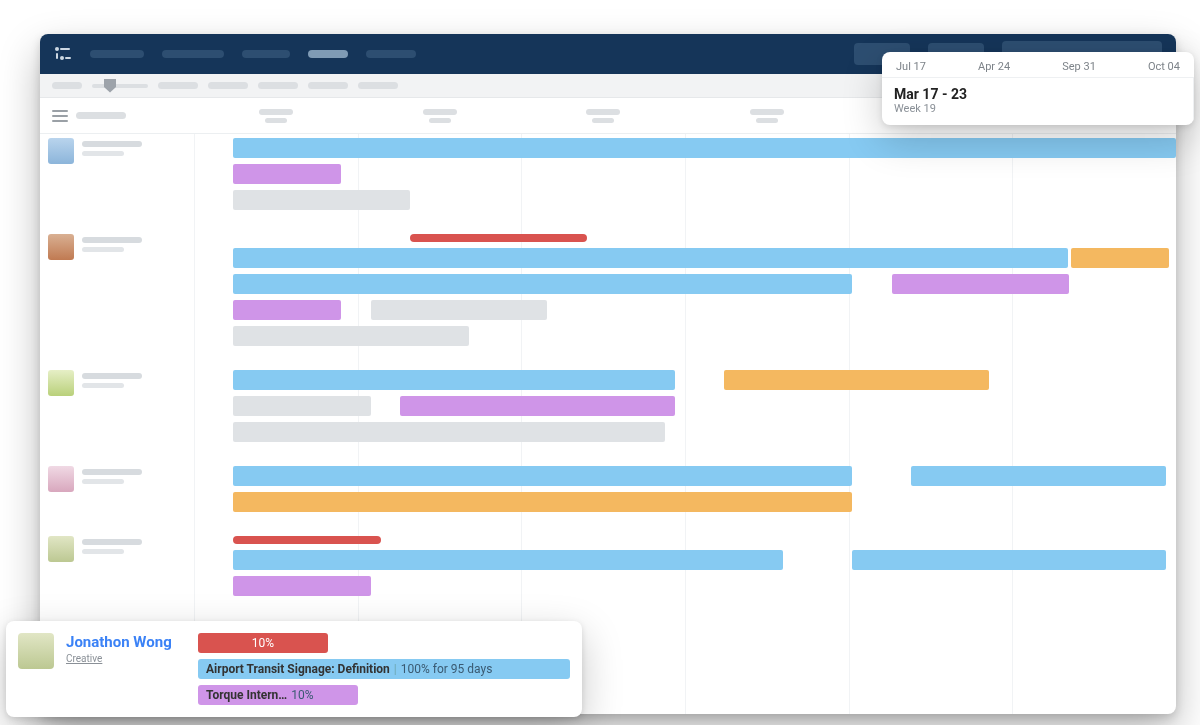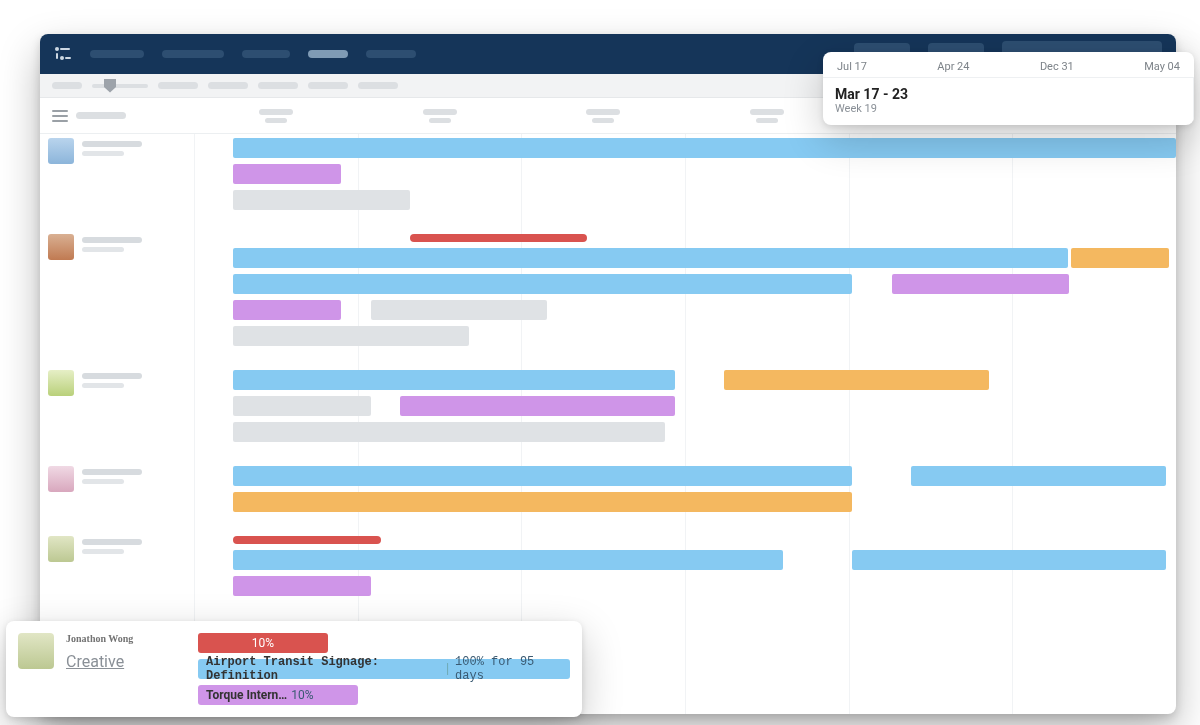--- a/index.html
+++ b/index.html
@@ -99,57 +99,57 @@
   .avatar.p3 { background: linear-gradient(#e6efc6,#b9d07a); }
   .avatar.p4 { background: linear-gradient(#f0d9e4,#d8a7bd); }
   .avatar.p5 { background: linear-gradient(#e1e6c5,#bcc892); }
   .person .lines { display:flex; flex-direction:column; gap:4px; padding-top:3px;}
   .person .l1 { width:60px; height:6px; background:#d7dbdf; border-radius:3px; }
   .person .l2 { width:42px; height:5px; background:#e2e5e8; border-radius:3px; }
 
   .lanes { margin-left:154px; position:relative; }
   .bar { height:20px; border-radius:2px; margin-bottom:6px; position:relative; }
   .bar.thin { height:8px; border-radius:4px; }
-  .blue  { background:#86caf2;font-family:Liberation Mono, monospace; }
+  .blue  { background:#86caf2; }
   .purple{ background:#cf95e8;text-align:center; }
   .grey  { background:#dfe2e5; }
   .red   { background:#d9534f; }
   .orange{ background:#f4b860; }
 
   
   .detail-card {
     position:absolute;
     left: 6px; bottom: 8px;
     width: 576px;
     background:#fff;
     border-radius:8px;
     box-shadow: 0 14px 40px rgba(0,0,0,.22), 0 2px 6px rgba(0,0,0,.12);
     padding: 12px 12px 12px 12px;
     display:flex; gap:12px;
   }
   .detail-card .avatar { width:36px; height:36px; border-radius:4px; }
-  .detail-card .info .name { font-weight:700; font-size:10px; color:#737373;font-family:Liberation Serif, serif; }
-  .detail-card .info .role { font-size:16px; color:#8a9097; margin-top:8px;text-decoration:underline; }
+  .detail-card .info .name { font-weight:700; font-size:15px; color:#3b82f6; }
+  .detail-card .info .role { font-size:10px; color:#8a9097; margin-top:2px;text-decoration:underline; }
   .detail-card .bars { flex:1; display:flex; flex-direction:column; gap:6px; }
   .detail-card .pill {
     height:20px; border-radius:3px; display:flex; align-items:center;
     font-size:12px; color:#333; padding:0 8px;
   }
   .pill.red { background:#d9534f; color:#fff; justify-content:center; }
   .pill.blue { background:#86caf2; }
   .pill.purple { background:#cf95e8; }
   .pill .title { font-weight:700; }
   .pill .sep { margin:0 4px; color:#587; opacity:.5; }
   .pill .meta { color:#3a5a72; }
 
   
   .week-card {
     position:absolute;
     top: 52px; right: 6px;
-    width: 371px;
+    width: 312px;
     background:#fff;
     border-radius:8px;
     box-shadow: 0 14px 40px rgba(0,0,0,.20), 0 2px 6px rgba(0,0,0,.10);
     overflow:hidden;
   }
   .week-card .dates {
     display:flex; justify-content:space-between; padding:8px 14px 4px;
     font-size:11px; color:#7d8389;
   }
   .week-card .weeks {
@@ -363,22 +363,22 @@
       </div>
     </div>
 
   </div>
 </div>
 
 <div class="week-card">
   <div class="dates">
     <span>Jul 17</span>
     <span>Apr 24</span>
-    <span>Dec 31</span>
-    <span>May 04</span>
+    <span>Sep 31</span>
+    <span>Oct 04</span>
   </div>
   <div class="weeks">
     <div class="w">
       <div class="range">Mar 17 - 23</div>
       <div class="label">Week 19</div>
     </div>
   </div>
 </div>
 
 <div class="detail-card">

